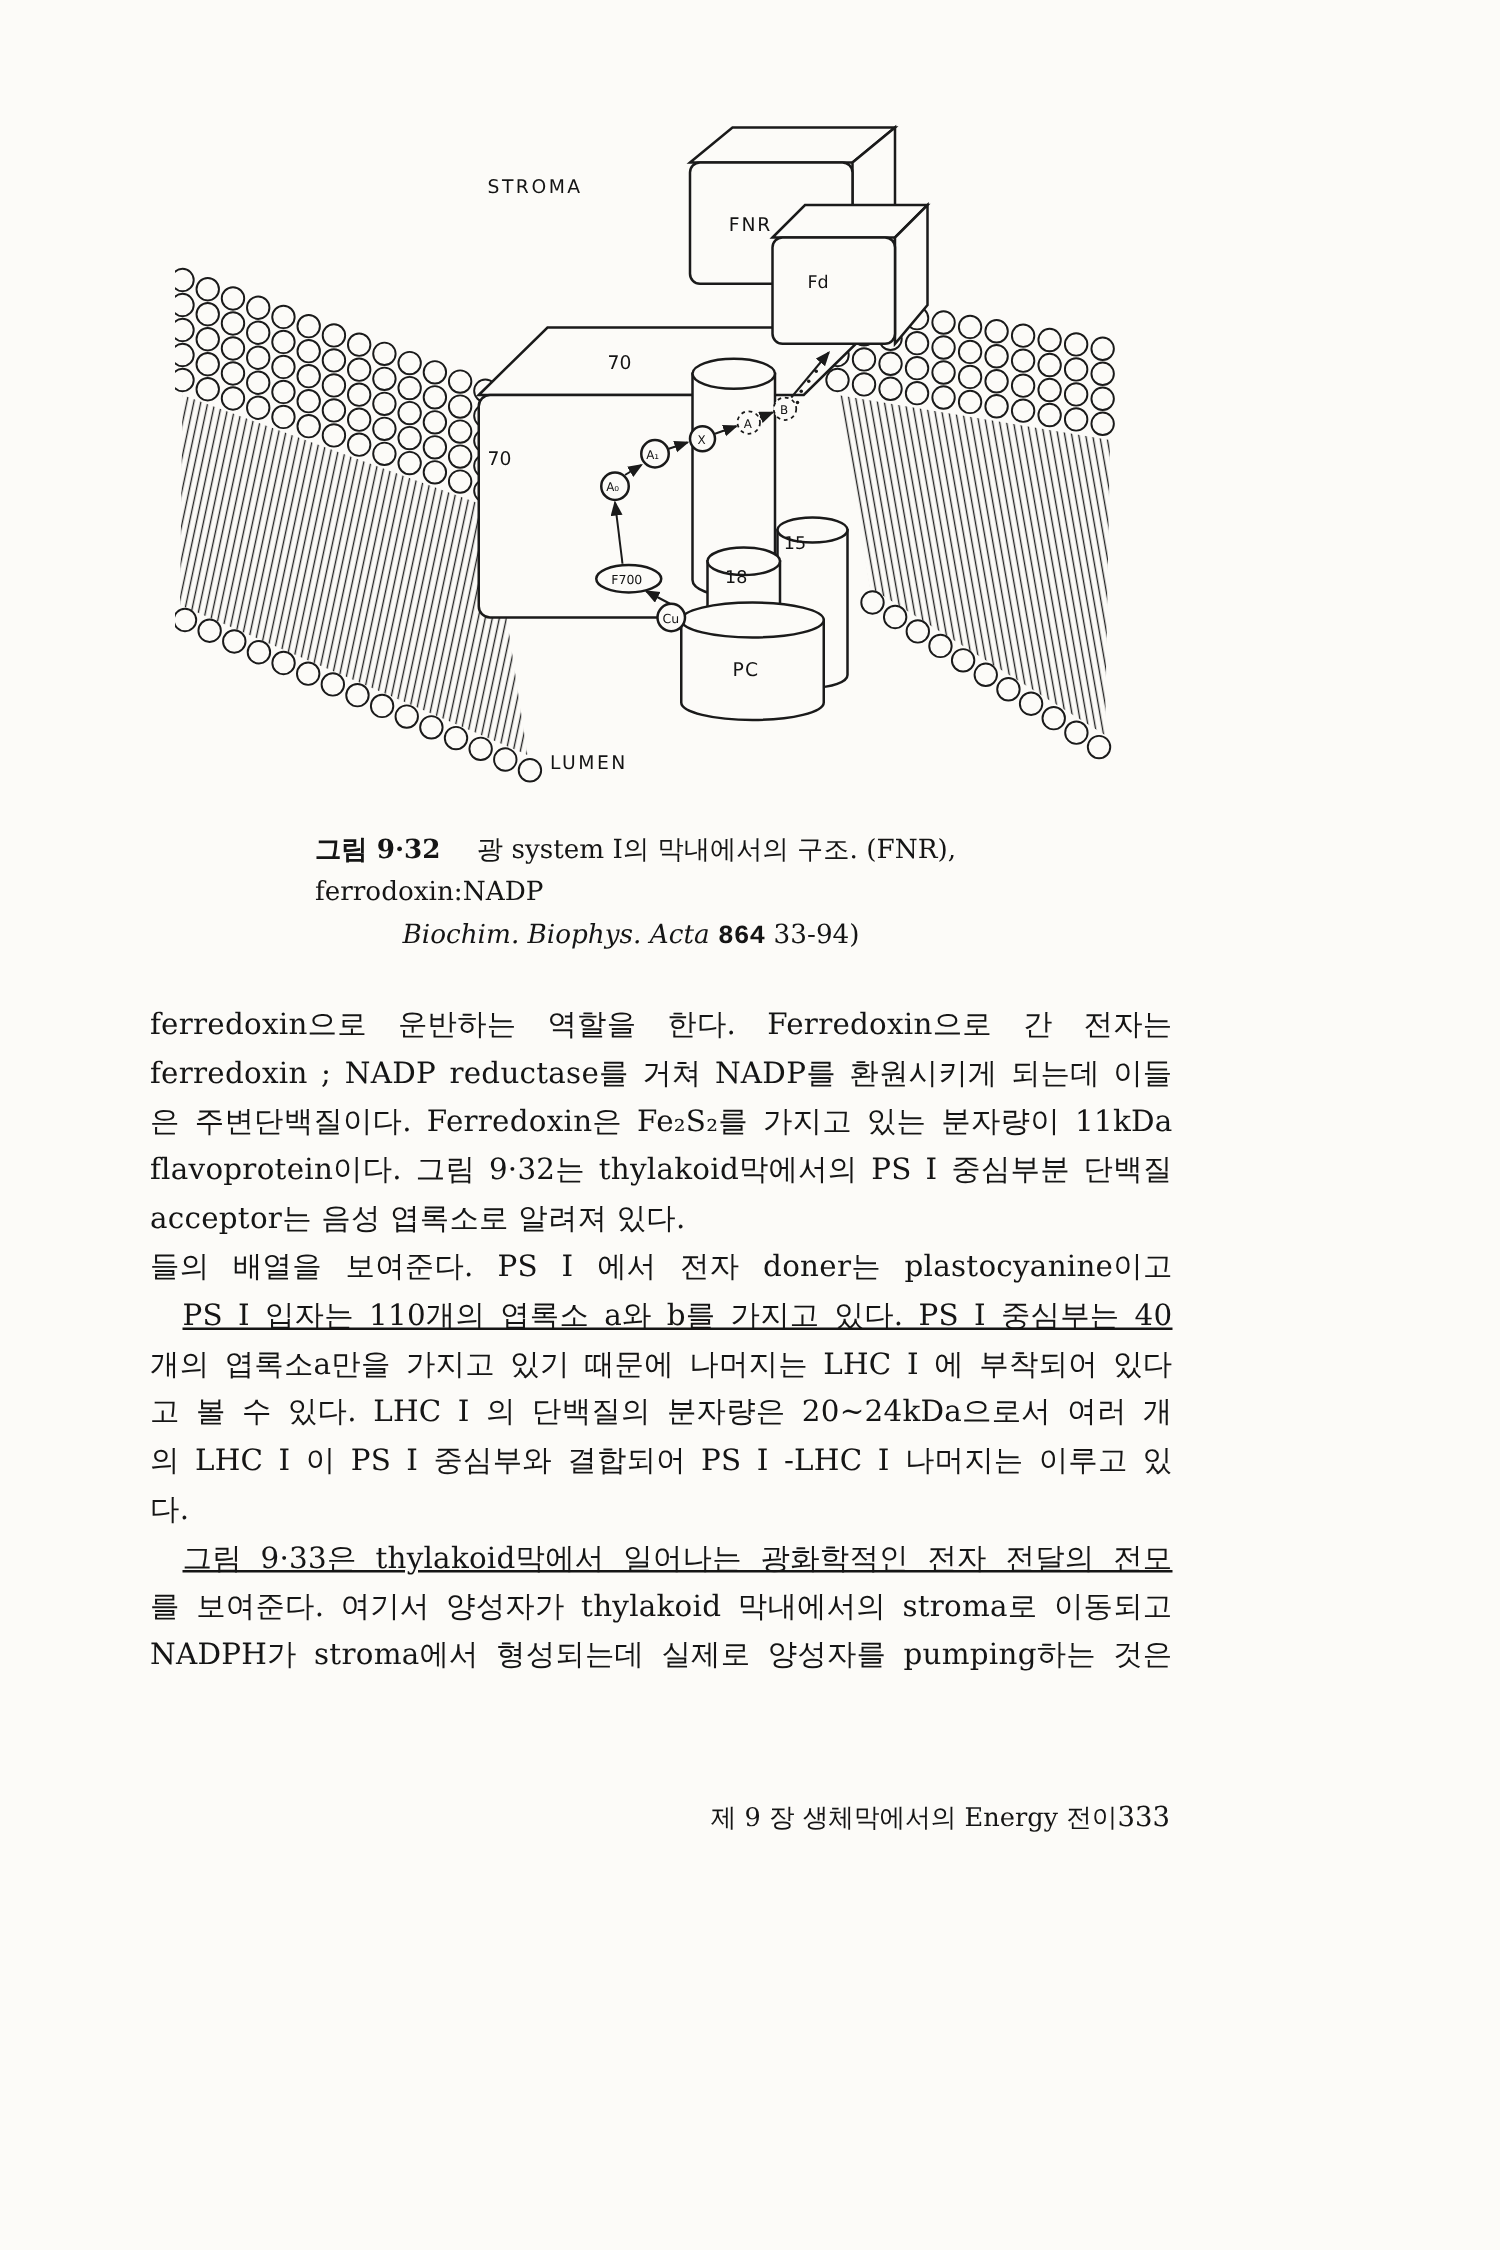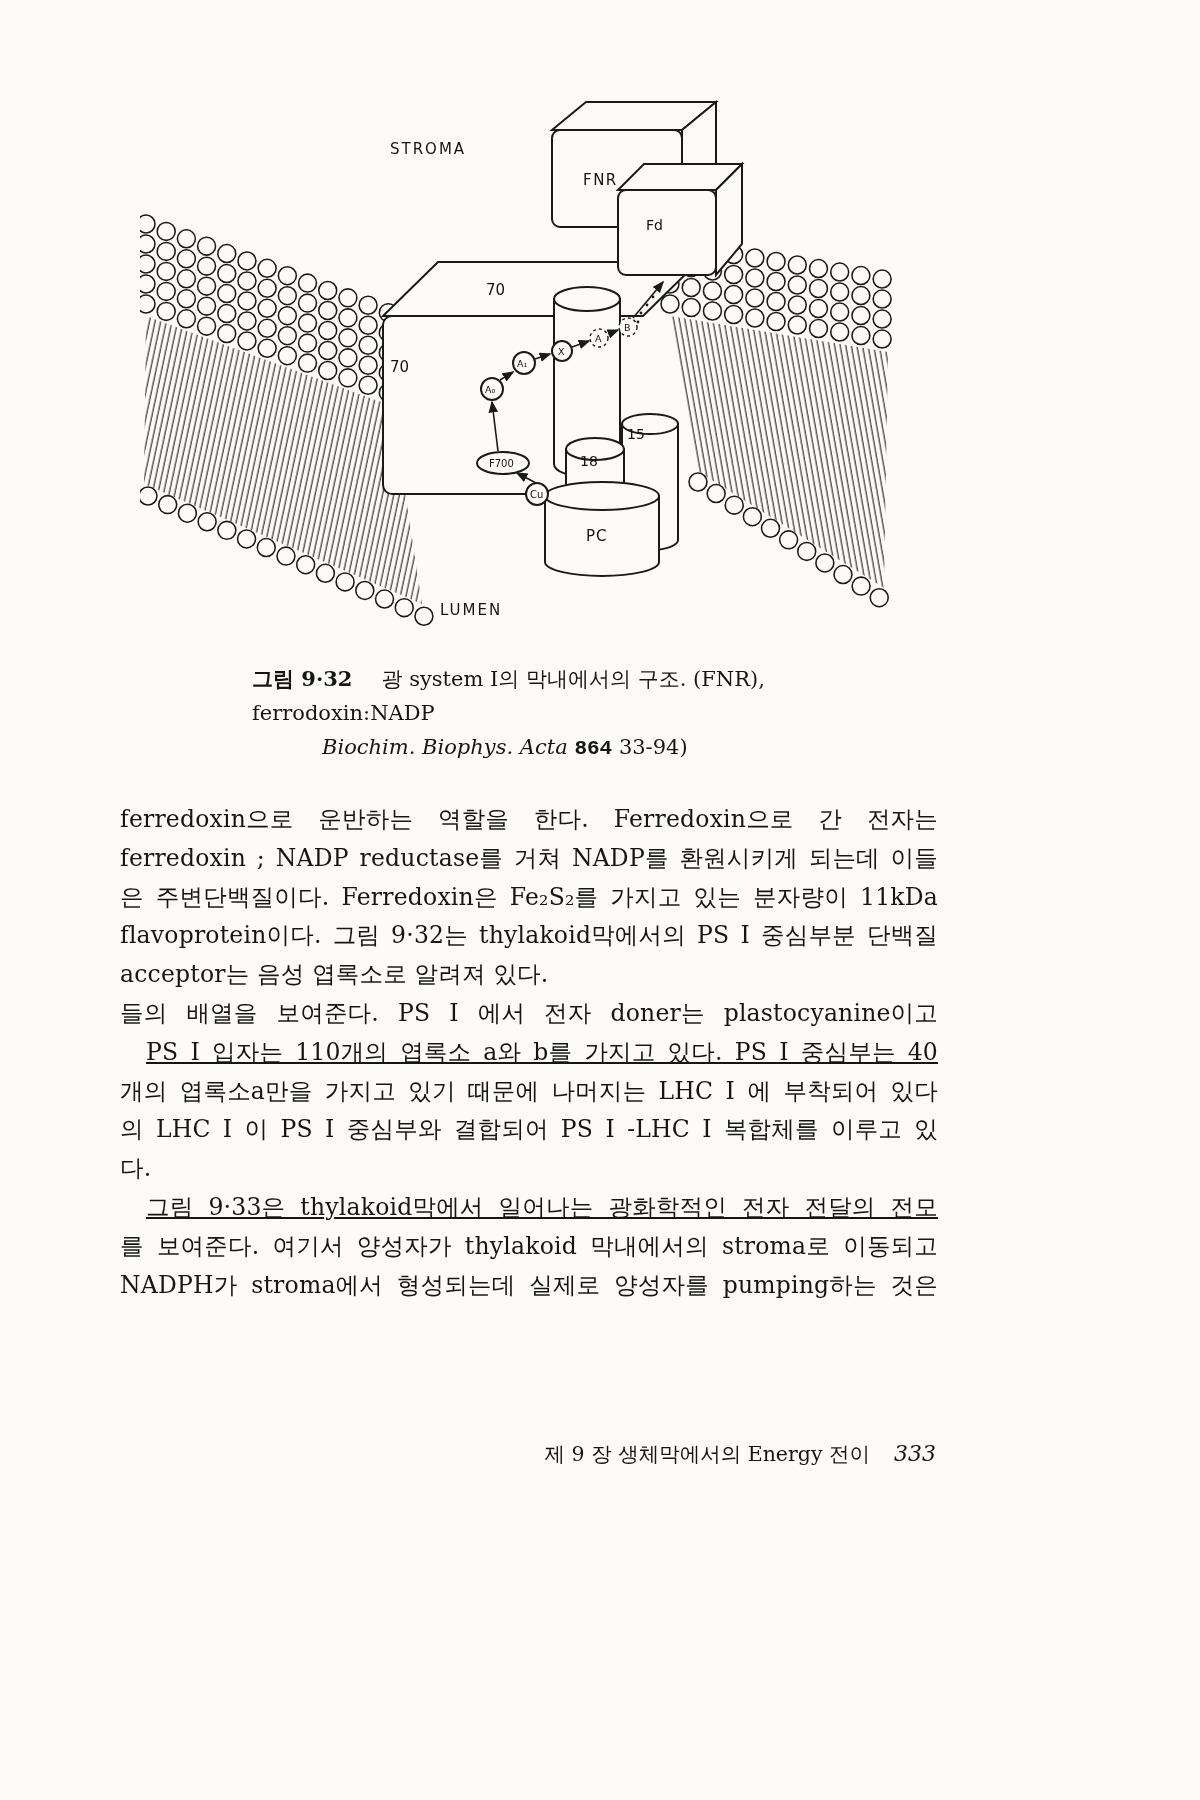--- a/index.html
+++ b/index.html
@@ -27,21 +27,21 @@
   .bold{font-weight:bold;font-family:Liberation Mono, monospace;}
 
   .bodytext{position:absolute;left:120px;top:800px;width:818px;
     font-size:23.5px;line-height:38.8px;letter-spacing:0.2px;}
   .bline{text-align:justify;text-align-last:justify;}
   .bline.end{text-align-last:left;}
   .bline.indent{text-indent:26px;text-decoration:underline;}
 
   .footer{position:absolute;left:120px;top:1440px;width:816px;text-align:right;
     font-size:20.5px;}
-  .pagenum{font-style:italic;font-size:22px;margin-left:24px;}
+  .pagenum{font-size:22px;}
 </style>
 </head>
 <body>
 
 <div class="figure-wrap">
 <svg width="760" height="568" viewBox="0 0 760 568">
   <defs>
     <pattern id="hh1" width="5.5" height="10" patternUnits="userSpaceOnUse" patternTransform="rotate(12)">
       <line x1="2" y1="-1" x2="2" y2="11" stroke="#222" stroke-width="1.1"></line>
     </pattern>
@@ -182,21 +182,22 @@
 
 <div class="bodytext">
   <div class="bline">ferredoxin으로 운반하는 역할을 한다. Ferredoxin으로 간 전자는</div>
   <div class="bline">ferredoxin ; NADP reductase를 거쳐 NADP를 환원시키게 되는데 이들</div>
   <div class="bline">은 주변단백질이다. Ferredoxin은 Fe₂S₂를 가지고 있는 분자량이 11kDa</div>
   <div class="bline">flavoprotein이다. 그림 9·32는 thylakoid막에서의 PS I 중심부분 단백질</div>
   <div class="bline end">acceptor는 음성 엽록소로 알려져 있다.</div>
   <div class="bline">들의 배열을 보여준다. PS I 에서 전자 doner는 plastocyanine이고</div>
   <div class="bline indent">PS I 입자는 110개의 엽록소 a와 b를 가지고 있다. PS I 중심부는 40</div>
   <div class="bline">개의 엽록소a만을 가지고 있기 때문에 나머지는 LHC I 에 부착되어 있다</div>
-  <div class="bline">의 LHC I 이 PS I 중심부와 결합되어 PS I -LHC I 복합체를 이루고 있</div>
+  <div class="bline">고 볼 수 있다. LHC I 의 단백질의 분자량은 20~24kDa으로서 여러 개</div>
+  <div class="bline">의 LHC I 이 PS I 중심부와 결합되어 PS I -LHC I 나머지는 이루고 있</div>
   <div class="bline end">다.</div>
   <div class="bline indent">그림 9·33은 thylakoid막에서 일어나는 광화학적인 전자 전달의 전모</div>
   <div class="bline">를 보여준다. 여기서 양성자가 thylakoid 막내에서의 stroma로 이동되고</div>
   <div class="bline">NADPH가 stroma에서 형성되는데 실제로 양성자를 pumping하는 것은</div>
 </div>
 
 <div class="footer">
   <span>제 9 장   생체막에서의 Energy 전이</span><span class="pagenum">333</span>
 </div>
 

